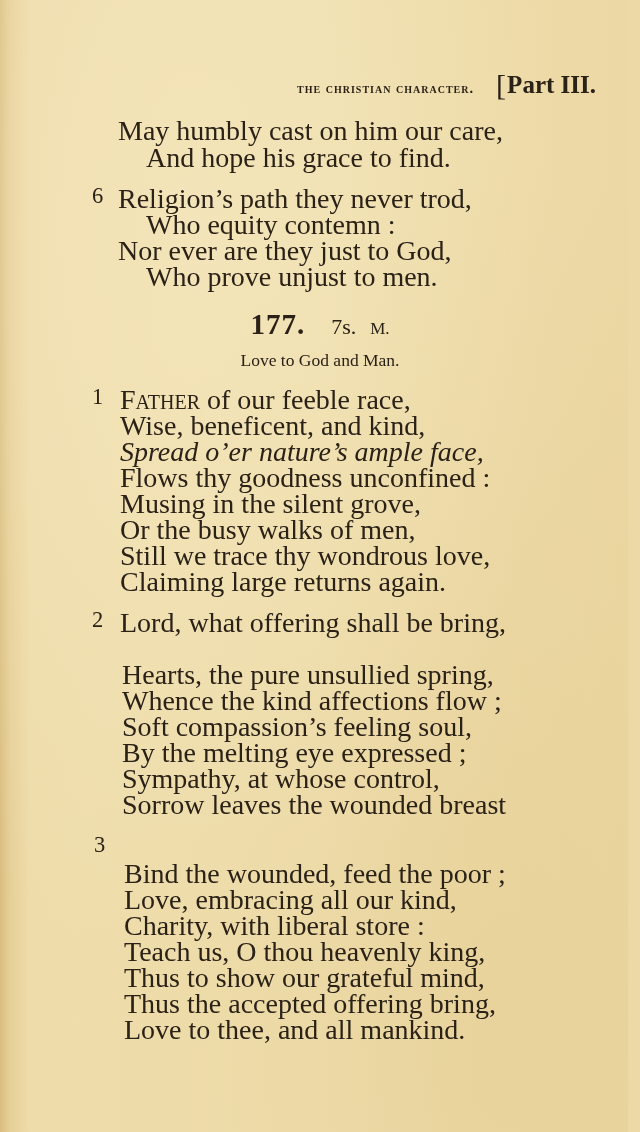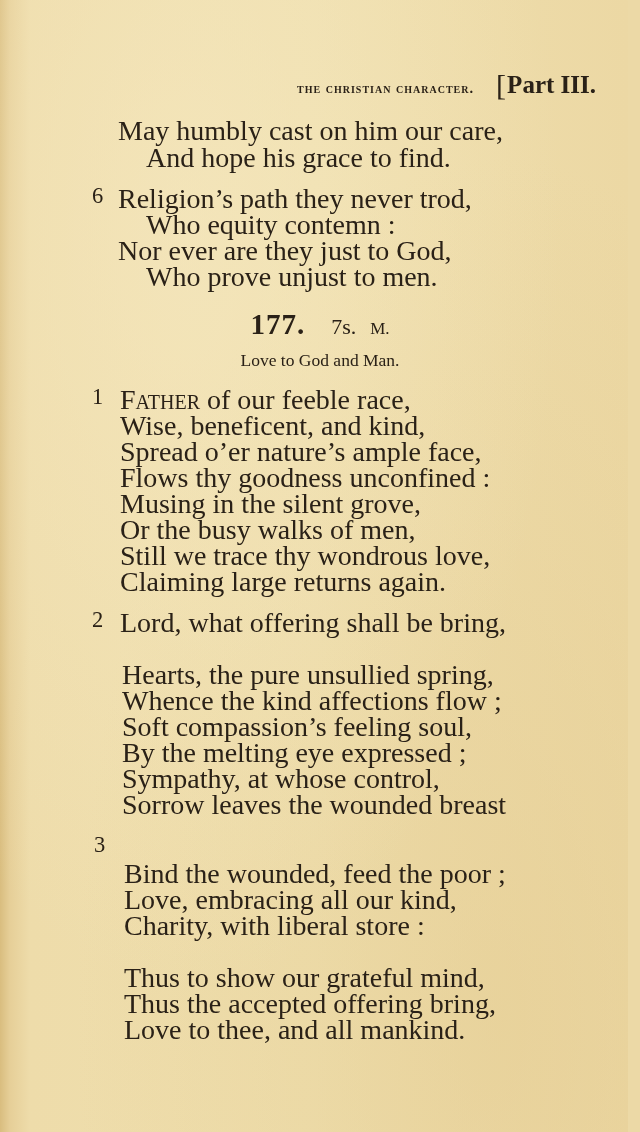--- a/index.html
+++ b/index.html
@@ -67,37 +67,38 @@
   <div class="line" style="top:263px; left:146px;">Who prove unjust to men.</div>
 
   <div class="hymn-head">
     <span class="hymn-number">177.</span><span class="hymn-meter"><span>7s.</span><span class="m">M.</span></span>
   </div>
   <div class="hymn-title">Love to God and Man.</div>
 
   <div class="num" style="top:386px; left:92px;">1</div>
   <div class="line" style="top:386px; left:120px;"><span class="sc">Father</span><span> of our feeble race,</span></div>
   <div class="line" style="top:412px; left:120px;">Wise, beneficent, and kind,</div>
-  <div class="line" style="top:438px; left:120px;">Spread o’er nature’s ample face,</div>
+  <div class="line" style="top:438px; left:120px;font-style:italic;">Spread o’er nature’s ample face,</div>
   <div class="line" style="top:464px; left:120px;">Flows thy goodness unconfined :</div>
   <div class="line" style="top:490px; left:120px;">Musing in the silent grove,</div>
   <div class="line" style="top:516px; left:120px;">Or the busy walks of men,</div>
   <div class="line" style="top:542px; left:120px;">Still we trace thy wondrous love,</div>
   <div class="line" style="top:568px; left:120px;">Claiming large returns again.</div>
 
   <div class="num" style="top:609px; left:92px;">2</div>
   <div class="line" style="top:609px; left:120px;">Lord, what offering shall be bring,</div>
   <div class="line" style="top:661px; left:122px;">Hearts, the pure unsullied spring,</div>
   <div class="line" style="top:687px; left:122px;">Whence the kind affections flow ;</div>
   <div class="line" style="top:739px; left:122px;">By the melting eye expressed ;</div>
   <div class="line" style="top:713px; left:122px;">Soft compassion’s feeling soul,</div>
   <div class="line" style="top:765px; left:122px;">Sympathy, at whose control,</div>
   <div class="line" style="top:791px; left:122px;">Sorrow leaves the wounded breast</div>
 
   <div class="num" style="top:834px; left:94px;">3</div>
   <div class="line" style="top:860px; left:124px;">Bind the wounded, feed the poor ;</div>
   <div class="line" style="top:886px; left:124px;">Love, embracing all our kind,</div>
   <div class="line" style="top:912px; left:124px;">Charity, with liberal store :</div>
+  <div class="line" style="top:938px; left:124px;">Teach us, O thou heavenly king,</div>
   <div class="line" style="top:964px; left:124px;">Thus to show our grateful mind,</div>
   <div class="line" style="top:990px; left:124px;">Thus the accepted offering bring,</div>
   <div class="line" style="top:1016px; left:124px;">Love to thee, and all mankind.</div>
 
 </div>
 
 </body></html>

